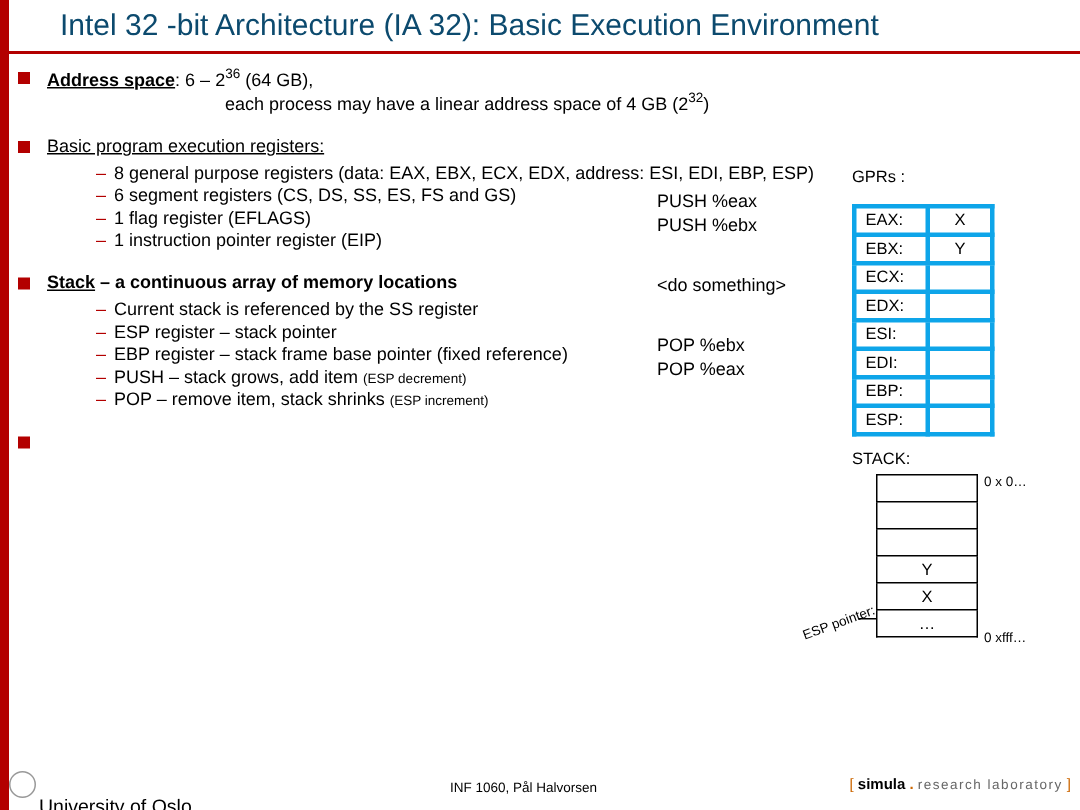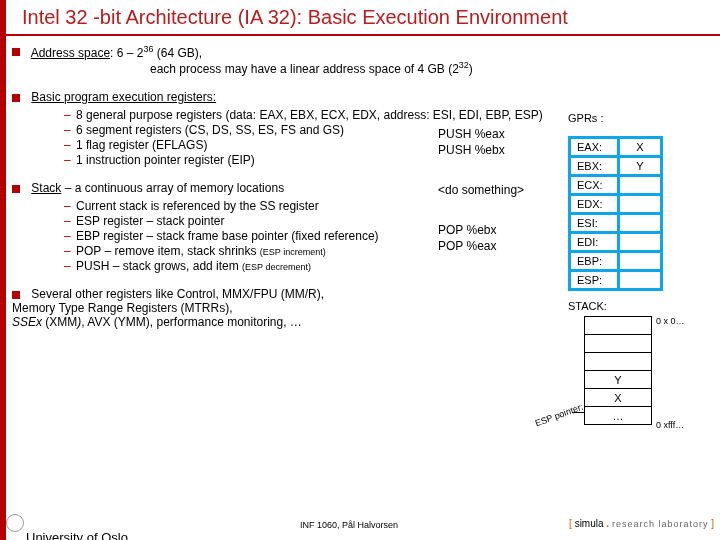--- a/index.html
+++ b/index.html
@@ -1,24 +1,24 @@
 <!DOCTYPE html>
 <html><head>
 <meta charset="utf-8">
 <style>
 html,body{margin:0;padding:0}
 body{width:720px;height:540px;font-family:Verdana,Geneva,sans-serif;font-size:12px;color:#000;background:#fff;position:relative;overflow:hidden}
 .redbar{position:absolute;left:0;top:0;width:6px;height:540px;background:#b30000}
-.title{position:absolute;left:22px;top:6px;font-size:20px;color:#b91c1c}
+.title{position:absolute;left:40px;top:6px;font-size:20px;color:#0c4a6e}
 .hr{position:absolute;left:0;top:34px;width:720px;height:2px;background:#b30000}
 .content{position:absolute;left:12px;top:44px;width:700px}
 .sq{display:inline-block;width:8px;height:8px;background:#b30000;vertical-align:top;margin-top:4px;margin-right:8px}
 .sec{margin-bottom:14px;position:relative}
 .sechead{display:inline}
-.b{font-weight:normal}
+.b{font-weight:bold}
 .ul{text-decoration:underline}
 .sub{padding-left:36px;margin-top:4px}
 .sub div{margin:1px 16px}
 .dash{color:#b30000;display:inline-block;width:12px}
 .sup{font-size:9px;vertical-align:super}
 .small{font-size:9px}
 .push{position:absolute;left:438px;top:126px;font-size:12px;line-height:16px}
 .gprwrap{position:absolute;left:568px;top:112px;font-size:11px}
 .gprlabel{margin-bottom:12px}
 .gprtable{border-collapse:collapse}
@@ -31,21 +31,21 @@
 .addr0{position:absolute;left:656px;top:316px;font-size:9px}
 .addrF{position:absolute;left:656px;top:420px;font-size:9px}
 .esparrow{position:absolute;left:534px;top:410px;font-size:9px;transform:rotate(-20deg);color:#000}
 .arrowline{position:absolute;left:572px;top:412px;width:12px;height:1px;background:#000}
 .footer{position:absolute;left:0;top:516px;width:720px;height:24px}
 .uio{position:absolute;left:26px;top:14px;font-size:13px;font-weight:normal}
 .seal{position:absolute;left:6px;top:-2px;width:16px;height:16px;border:1px solid #999;border-radius:50%}
 .inf{position:absolute;left:300px;top:4px;font-size:9px}
 .simula{position:absolute;right:6px;top:2px;font-size:10px}
 .simula .br1{color:#c60}
-.simula .sim{font-weight:normal}
+.simula .sim{font-weight:bold}
 .simula .dot{color:#c60;font-weight:bold}
 .simula .rl{color:#666;letter-spacing:1px;font-size:9px}
 .simula .br2{color:#c60}
 </style>
 </head>
 <body>
 
 <div class="redbar"></div>
 <div class="title">Intel 32 -bit Architecture (IA 32): Basic Execution Environment</div>
 <div class="hr"></div>
@@ -75,32 +75,27 @@
 
   <div class="sec">
     <span class="sq"></span>
     <span class="sechead">
       <span class="b ul">Stack</span><span class="b"> – a continuous array of memory locations</span>
     </span>
     <div class="sub">
       <div><span class="dash">–</span><span>Current stack is referenced by the SS register</span></div>
       <div><span class="dash">–</span><span>ESP register – stack pointer</span></div>
       <div><span class="dash">–</span><span>EBP register – stack frame base pointer (fixed reference)</span></div>
+      <div><span class="dash">–</span><span>PUSH – stack grows, add item </span><span class="small">(ESP decrement)</span></div>
       <div><span class="dash">–</span><span>POP – remove item, stack shrinks </span><span class="small">(ESP increment)</span></div>
-      <div><span class="dash">–</span><span>PUSH – stack grows, add item </span><span class="small">(ESP decrement)</span></div>
     </div>
   </div>
 
   <div class="sec">
     <span class="sq"></span>
-    <span class="sechead">
-      <span>Several other registers like Control, MMX/FPU (MM/R),</span><br>
-      <span style="padding-left:0">Memory Type Range Registers (MTRRs),</span><br>
-      <span><i>SSEx</i><span> (XMM</span><i>)</i><span>, AVX (YMM), performance monitoring, …</span></span>
-    </span>
   </div>
 
 </div>
 
 <div class="push">
   <div>PUSH %eax</div>
   <div>PUSH %ebx</div>
   <div style="height:24px"></div>
   <div>&lt;do something&gt;</div>
   <div style="height:24px"></div>

